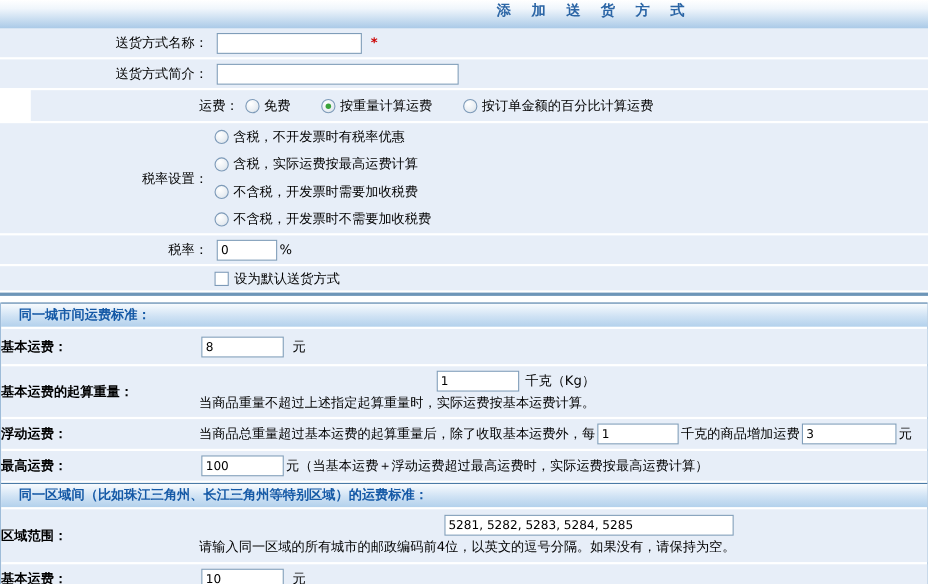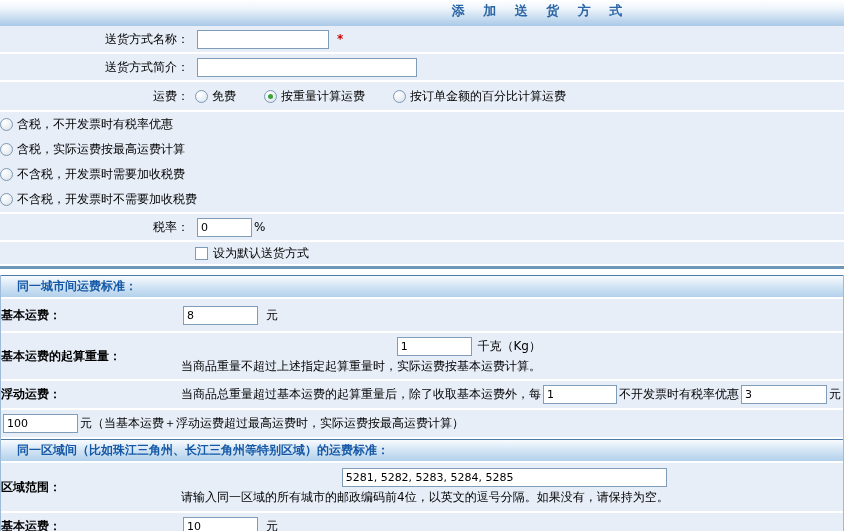--- a/index.html
+++ b/index.html
@@ -14,21 +14,21 @@
 
   
   .row { display:flex; background:#e7eef8; margin-bottom:2px; align-items:center; }
   .label-col { width:195px; text-align:right; font-weight:normal; padding-right:6px; flex:none; }
   .label-col2 { width:180px; text-align:left; font-weight:bold; padding-right:4px; flex:none; }
   .content-col { flex:1; display:flex; align-items:center; flex-wrap:wrap; }
 
   .txt { border:1px solid #7f9db9; background:#fff; height:19px; font-family:"DejaVu Sans",sans-serif;
          font-size:11px; padding:1px 3px; margin:0 2px; }
   .w132{width:132px;} .w220{width:220px;} .w55{width:55px;} .w75{width:75px;}
-  .w74{width:74px;} .w86{width:86px;} .w305{width:325px;margin-left:48px;}
+  .w74{width:74px;} .w86{width:86px;} .w305{width:263px;margin-left:48px;}
   .req { color:#cc0000; font-weight:bold; margin-left:6px; }
   .unit { margin-left:6px; }
 
   
   .radio-item { display:inline-flex; align-items:center; cursor:default; margin-right:28px; }
   .radio { width:13px; height:13px; border:1px solid #7d9ab8; border-radius:50%;
            background:radial-gradient(circle at 35% 30%, #ffffff 0%, #e9eef3 60%, #cfd9e2 100%);
            display:inline-block; margin-right:4px; position:relative; flex:none; }
   .radio.on::after { content:""; position:absolute; left:3px; top:3px; width:5px; height:5px;
                      border-radius:50%; background:#3aa33a; }
@@ -39,21 +39,21 @@
 
   
   .divider { height:3px; background:#6e96b8; margin-bottom:6px; }
   .section { border-left:1px solid #9ebcd9; border-right:1px solid #9ebcd9; }
   .sec-header { height:22px; line-height:21px; padding-left:16px; font-weight:bold; color:#1559a6;
                 background:linear-gradient(#f8fbfe, #cfe2f4 55%, #b3d1ec 100%);
                 border-top:1px solid #4a7aa5; margin-bottom:2px; }
   .note { display:block; }
   .subline { line-height:20px; }
   .row .inner { display:flex; flex-direction:column; justify-content:center;align-items:flex-end; }
-  .h26{min-height:26px;} .h28{min-height:28px;} .h100{min-height:100px;} .h22{min-height:22px;}
+  .h26{min-height:26px;} .h28{min-height:28px;margin-left:28px;} .h100{min-height:100px;} .h22{min-height:22px;}
   .h32{min-height:32px;} .h46{min-height:46px;} .h27{min-height:27px;} .h48{min-height:48px;}
 </style>
 </head>
 <body>
 
 <div class="page">
 
   <div class="top-bar">
     <div class="top-title">添 加 送 货 方 式</div>
   </div>
@@ -87,20 +87,21 @@
           <span>按重量计算运费</span>
         </label>
         <label class="radio-item">
           <span class="radio"></span>
           <span>按订单金额的百分比计算运费</span>
         </label>
       </div>
     </div>
 
     <div class="row h100">
+      <div class="label-col">税率设置：</div>
       <div class="content-col stacked">
         <label class="radio-item">
           <span class="radio"></span>
           <span>含税，不开发票时有税率优惠</span>
         </label>
         <label class="radio-item">
           <span class="radio"></span>
           <span>含税，实际运费按最高运费计算</span>
         </label>
         <label class="radio-item">
@@ -158,27 +159,28 @@
           <span class="note subline">当商品重量不超过上述指定起算重量时，实际运费按基本运费计算。</span>
         </div>
       </div>
     </div>
 
     <div class="row h27">
       <div class="label-col2">浮动运费：</div>
       <div class="content-col">
         <span>当商品总重量超过基本运费的起算重量后，除了收取基本运费外，每</span>
         <input class="txt w74" value="1" style="">
-        <span>不开发票时有税率优惠</span>
+        <span>千克的商品增加运费</span>
         <input class="txt w86" value="3" style="">
         <span>元</span>
       </div>
     </div>
 
     <div class="row h27">
+      <div class="label-col2">最高运费：</div>
       <div class="content-col">
         <input class="txt w75" value="100" style="">
         <span>元（当基本运费＋浮动运费超过最高运费时，实际运费按最高运费计算）</span>
       </div>
     </div>
 
     <div class="sec-header">同一区域间（比如珠江三角州、长江三角州等特别区域）的运费标准：</div>
 
     <div class="row h48">
       <div class="label-col2">区域范围：</div>

